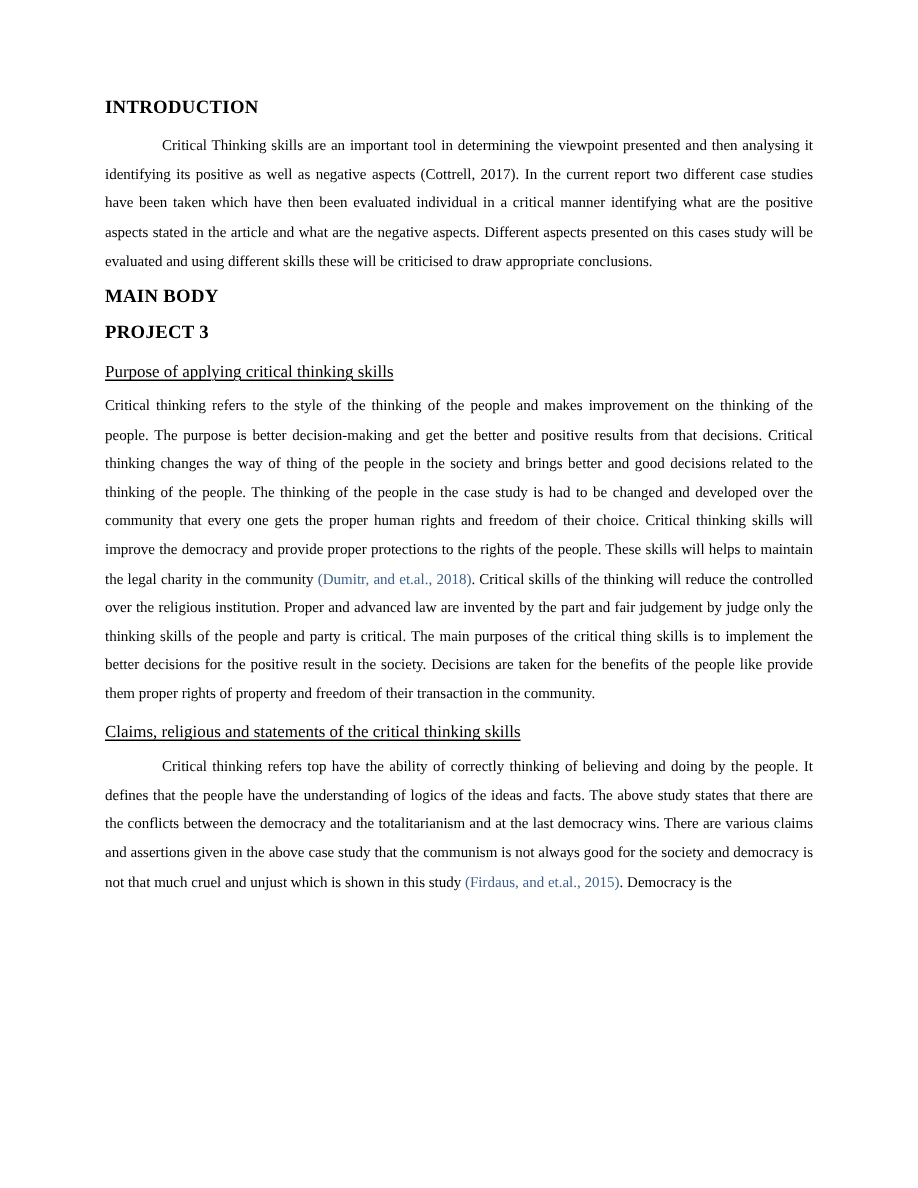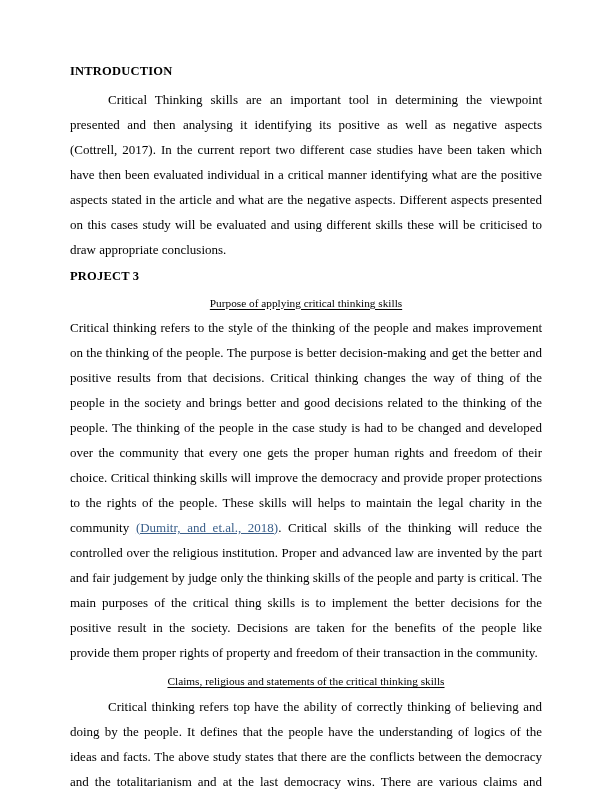--- a/index.html
+++ b/index.html
@@ -25,52 +25,51 @@
     width: 472px;
   }
   h1.heading {
     font-size: 12.5px;
     font-weight: bold;
     margin: 0 0 9px 0;
     line-height: 1.2;
     letter-spacing: 0.2px;
   }
   p.para {
-    font-size: 13px;
+    font-size: 10px;
     line-height: 1.92;
     margin: 0 0 6px 0;
     text-align: justify;
     text-justify: inter-word;
   }
   p.para.indent {
     text-indent: 38px;
   }
   .subheading {
     font-size: 11.3px;
     line-height: 1.9;
     margin: 4px 0 2px 0;
     text-decoration: underline;
     text-underline-offset: 2px;
-    text-align: center;
   }
   .cite {
     color: #3a5f8a;
-    text-decoration: underline;
   }
 </style>
 </head>
 <body>
 
 <div class="page">
   <div class="doc-body">
 
     <h1 class="heading">INTRODUCTION</h1>
 
     <p class="para indent">Critical Thinking skills are an important tool in determining the viewpoint presented and then analysing it identifying its positive as well as negative aspects (Cottrell, 2017). In the current report two different case studies have been taken which have then been evaluated individual in a critical manner identifying what are the positive aspects stated in the article and what are the negative aspects. Different aspects presented on this cases study will be evaluated and using different skills these will be criticised to draw appropriate conclusions.</p>
 
+    <h1 class="heading">MAIN BODY</h1>
 
     <h1 class="heading">PROJECT 3</h1>
 
     <div class="subheading">Purpose of applying critical thinking skills</div>
 
     <p class="para">Critical thinking refers to the style of the thinking of the people and makes improvement on the thinking of the people. The purpose is better decision-making and get the better and positive results from that decisions. Critical thinking changes the way of thing of the people in the society and brings better and good decisions related to the thinking of the people. The thinking of the people in the case study is had to be changed and developed over the community that every one gets the proper human rights and freedom of their choice. Critical thinking skills will improve the democracy and provide proper protections to the rights of the people. These skills will helps to maintain the legal charity in the community <span class="cite">(Dumitr, and et.al., 2018)</span>. Critical skills of the thinking will reduce the controlled over the religious institution. Proper and advanced law are invented by the part and fair judgement by judge only the thinking skills of the people and party is critical. The main purposes of the critical thing skills is to implement the better decisions for the positive result in the society. Decisions are taken for the benefits of the people like provide them proper rights of property and freedom of their transaction in the community.</p>
 
     <div class="subheading">Claims, religious and statements of the critical thinking skills</div>
 
     <p class="para indent">Critical thinking refers top have the ability of correctly thinking of believing and doing by the people. It defines that the people have the understanding of logics of the ideas and facts. The above study states that there are the conflicts between the democracy and the totalitarianism and at the last democracy wins. There are various claims and assertions given in the above case study that the communism is not always good for the society and democracy is not that much cruel and unjust which is shown in this study <span class="cite">(Firdaus, and et.al., 2015)</span>. Democracy is the</p>

